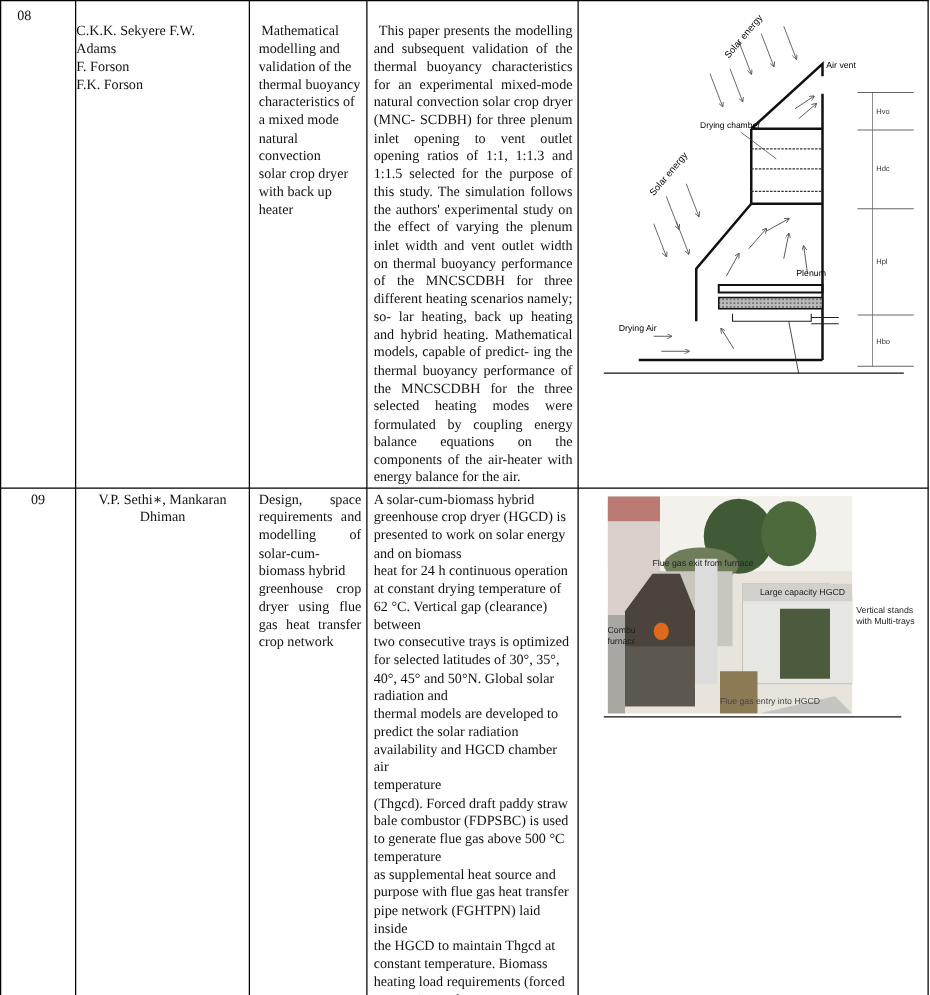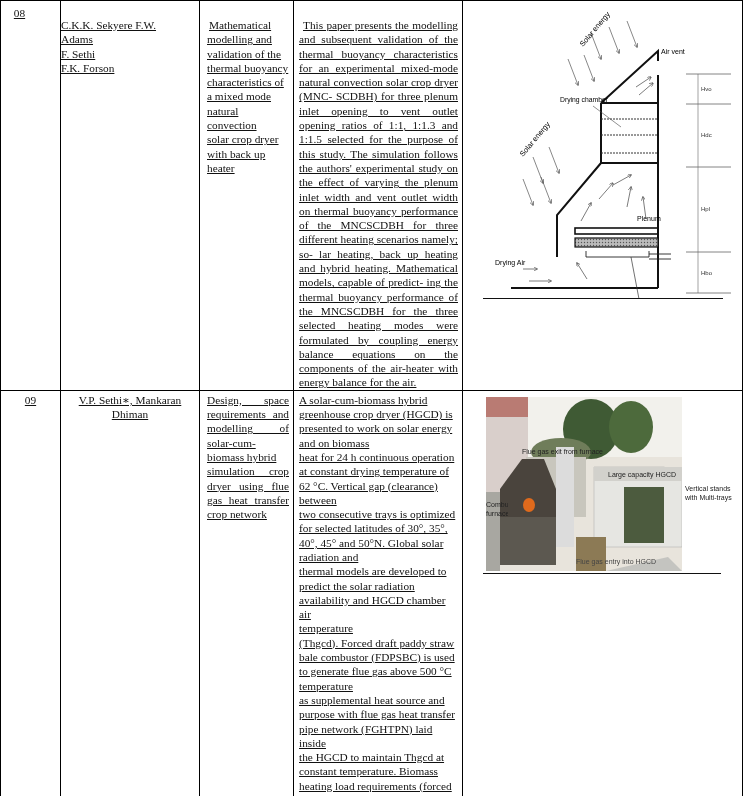--- a/index.html
+++ b/index.html
@@ -1,18 +1,18 @@
 <!DOCTYPE html>
 <html><head>
 <meta charset="utf-8">
 <style>
   html, body { margin:0; padding:0; background:#ffffff; }
   body { width:744px; height:796px; overflow:hidden; font-family:"Liberation Serif","DejaVu Serif",serif; color:#111; }
   table.lit { border-collapse:collapse; position:absolute; left:0; top:0; width:743px; table-layout:fixed; }
-  table.lit td { border:1px solid #000; vertical-align:top; font-size:11.3px; line-height:14.3px; padding:0;text-decoration:underline; }
+  table.lit td { border:1px solid #000; vertical-align:top; font-size:11.3px; line-height:14.3px; padding:0; }
   col.c1 { width:60px; } col.c2 { width:139px; } col.c3 { width:94px; } col.c4 { width:169px; } col.c5 { width:280px; }
   .sno { padding:5px 0 0 0 !important; text-align:center; }
   .sno span { display:block; text-align:center; margin-left:-22px; }
   .auth { text-align:left; padding-top:17px !important; }
   .title1 { padding:17px 4px 0 7px !important; }
   .abs1 { padding:17px 4px 0 5px !important; text-align:justify; }
   .abs1 p { margin:0; text-indent:4px; }
   .r2 .sno2 { text-align:center; padding-top:2px !important; }
   .auth2 { text-align:center; padding-top:2px !important; }
   .title2 { padding:2px 4px 0 7px !important; text-align:justify; }
@@ -37,21 +37,21 @@
       <col class="c5">
     </colgroup>
   <tbody>
       <tr style="height:368px;">
     <td class="sno">
           <span>08</span>
         </td>
     <td class="auth">
       <div>C.K.K. Sekyere F.W.</div>
       <div>Adams</div>
-      <div>F. Sethi</div>
+      <div>F. Forson</div>
       <div>F.K. Forson</div>
     </td>
     <td class="title1">
       <div style="padding-left:2px">Mathematical</div>
       <div>modelling and</div>
       <div>validation of the</div>
       <div>thermal buoyancy</div>
       <div>characteristics of</div>
       <div>a mixed mode</div>
       <div>natural convection</div>
@@ -146,21 +146,21 @@
     <td class="auth2">
       <div>V.P. Sethi∗, Mankaran</div>
       <div>Dhiman</div>
     </td>
     <td class="title2">
       <div style="text-align-last:justify">Design, space</div>
       <div style="text-align-last:justify">requirements and</div>
       <div style="text-align-last:justify">modelling of</div>
       <div>solar-cum-</div>
       <div>biomass hybrid</div>
-      <div style="text-align-last:justify">simulation crop</div>
+      <div style="text-align-last:justify">greenhouse crop</div>
       <div style="text-align-last:justify">dryer using flue</div>
       <div style="text-align-last:justify">gas heat transfer</div>
       <div>crop network</div>
     </td>
     <td class="abs2" id="abs2">
           <span class="ln">A solar-cum-biomass hybrid</span>
           <span class="ln">greenhouse crop dryer (HGCD) is</span>
           <span class="ln">presented to work on solar energy</span>
           <span class="ln">and on biomass</span>
           <span class="ln">heat for 24 h continuous operation</span>

